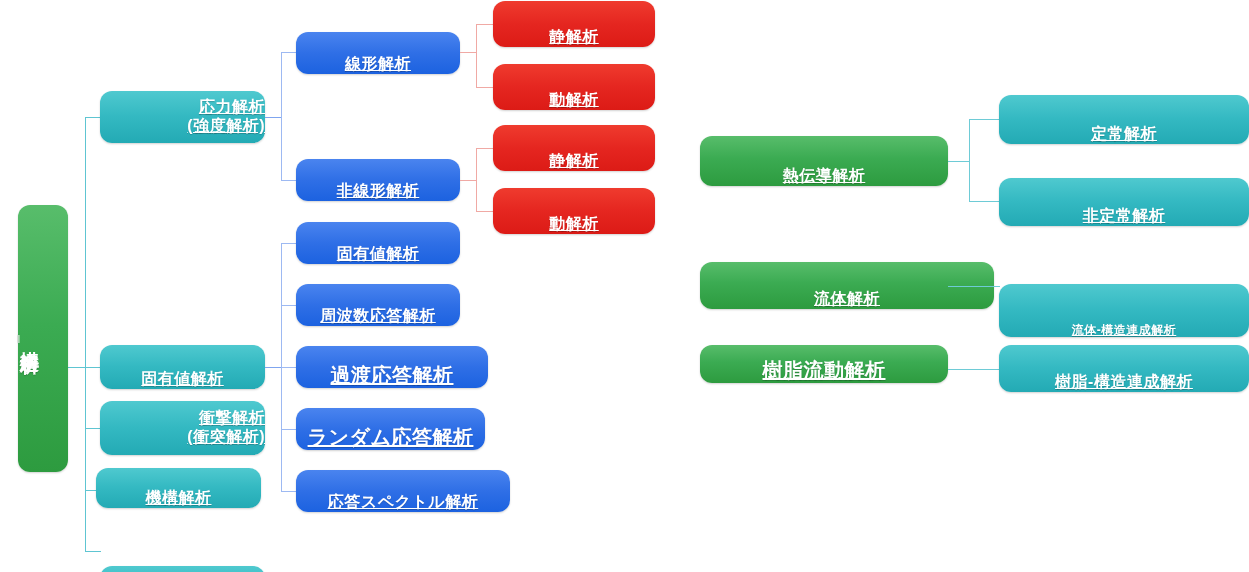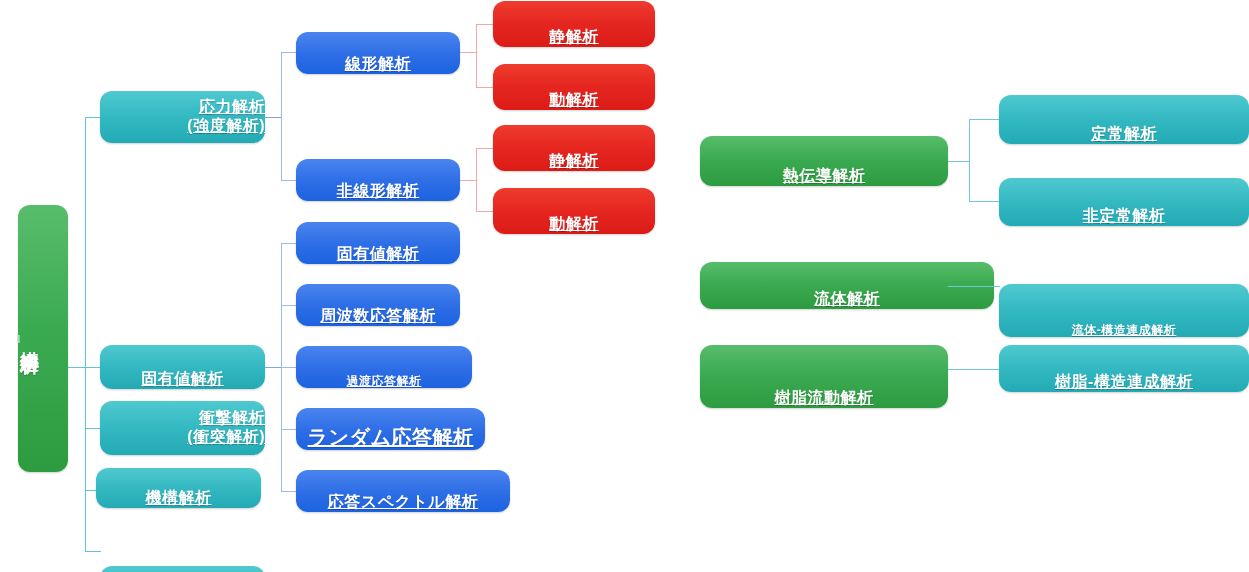--- a/index.html
+++ b/index.html
@@ -146,21 +146,21 @@
   <div class="conn h c-blue" style="left:281px; top:367px; width:16px;"></div>
   <div class="conn h c-blue" style="left:281px; top:429px; width:16px;"></div>
   <div class="conn h c-blue" style="left:281px; top:491px; width:16px;"></div>
 
   <div class="node n-blue" style="left:296px; top:222px; width:164px; height:42px; font-size:16px;">
     <span>固有値解析</span>
   </div>
   <div class="node n-blue" style="left:296px; top:284px; width:164px; height:42px; font-size:16px;">
     <span>周波数応答解析</span>
   </div>
-  <div class="node n-blue" style="left:296px; top:346px; width:176px; height:42px; font-size:12px;">
+  <div class="node n-blue" style="left:296px; top:346px; width:192px; height:42px; font-size:20px;">
     <span>過渡応答解析</span>
   </div>
   <div class="node n-blue" style="left:296px; top:408px; width:189px; height:42px; font-size:20px;">
     <span>ランダム応答解析</span>
   </div>
   <div class="node n-blue" style="left:296px; top:470px; width:214px; height:42px; font-size:16px;">
     <span>応答スペクトル解析</span>
   </div>
 
   <div class="node n-green" style="left:700px; top:136px; width:248px; height:50px; font-size:16px;">
@@ -179,21 +179,21 @@
   </div>
 
   <div class="node n-green" style="left:700px; top:262px; width:294px; height:47px; font-size:16px;">
     <span>流体解析</span>
   </div>
   <div class="conn h c-teal2" style="left:948px; top:286px; width:52px;"></div>
   <div class="node n-teal" style="left:999px; top:262px; width:250px; height:53px; font-size:12px;margin-top:22px;">
     <span>流体-構造連成解析</span>
   </div>
 
-  <div class="node n-green" style="left:700px; top:345px; width:248px; height:63px; font-size:16px;">
+  <div class="node n-green" style="left:700px; top:345px; width:248px; height:38px; font-size:20px;">
     <span>樹脂流動解析</span>
   </div>
   <div class="conn h c-teal2" style="left:948px; top:369px; width:52px;"></div>
   <div class="node n-teal" style="left:999px; top:345px; width:250px; height:47px; font-size:16px;">
     <span>樹脂-構造連成解析</span>
   </div>
 
 </div>
 
 </body></html>

